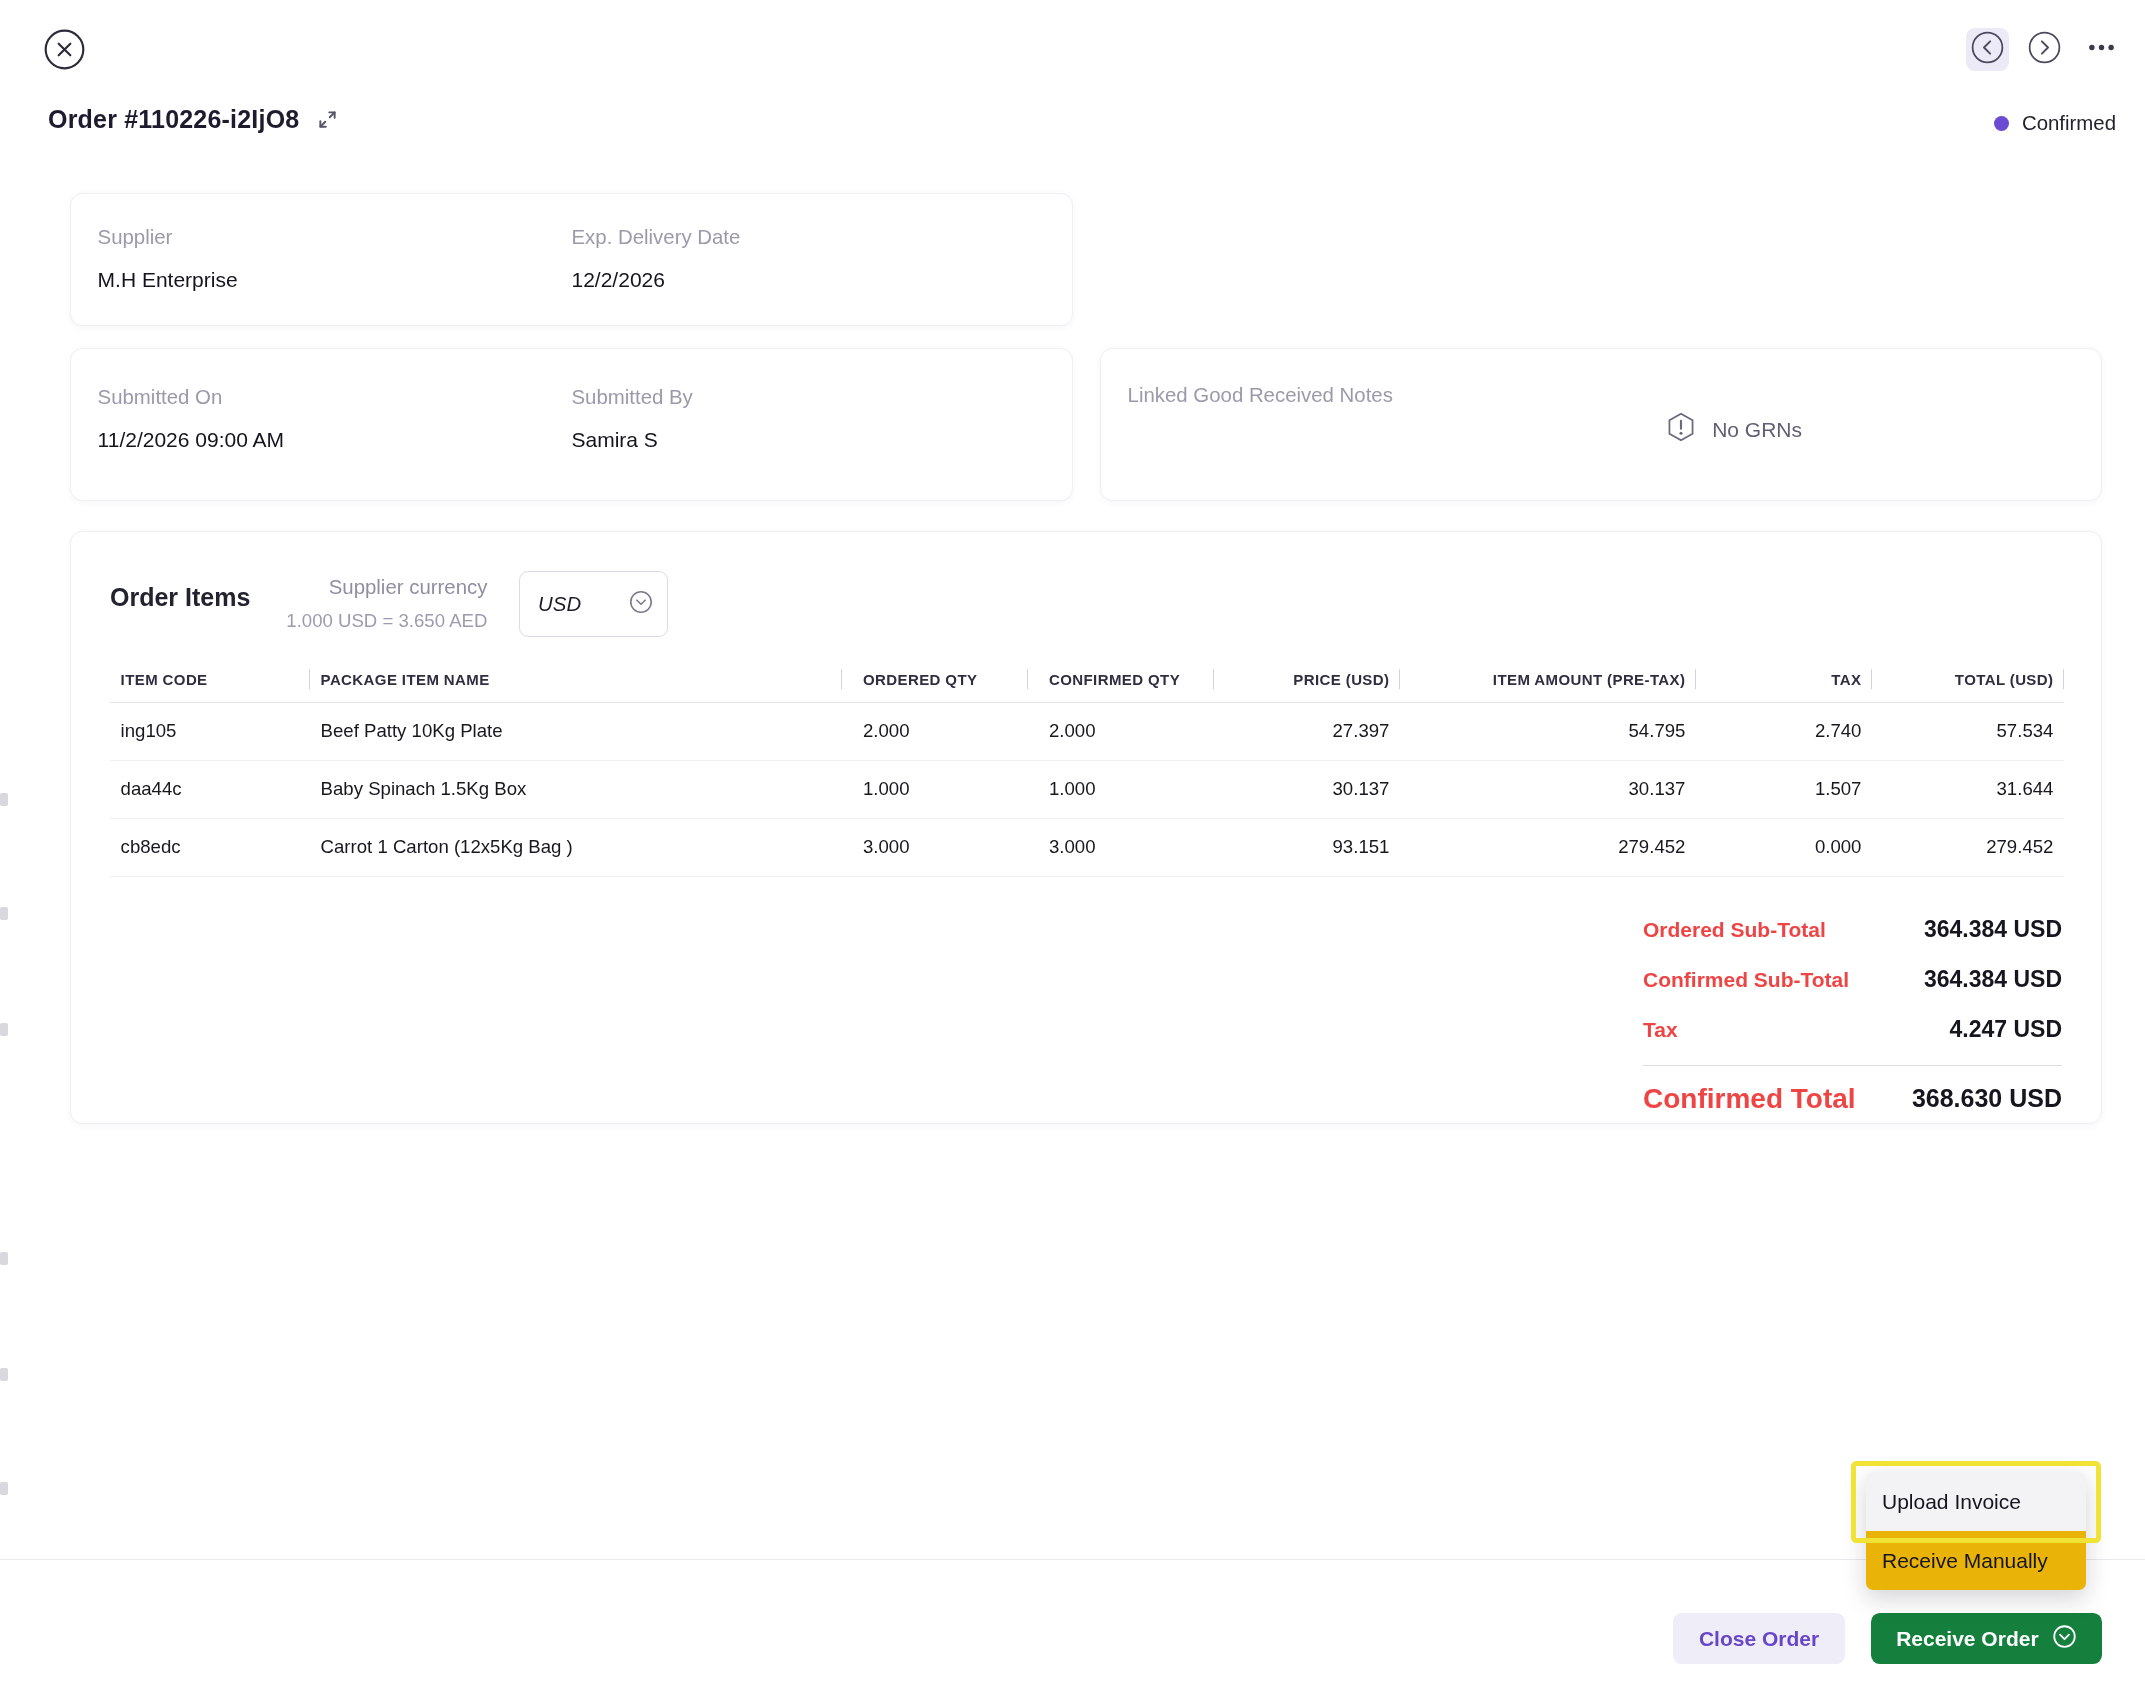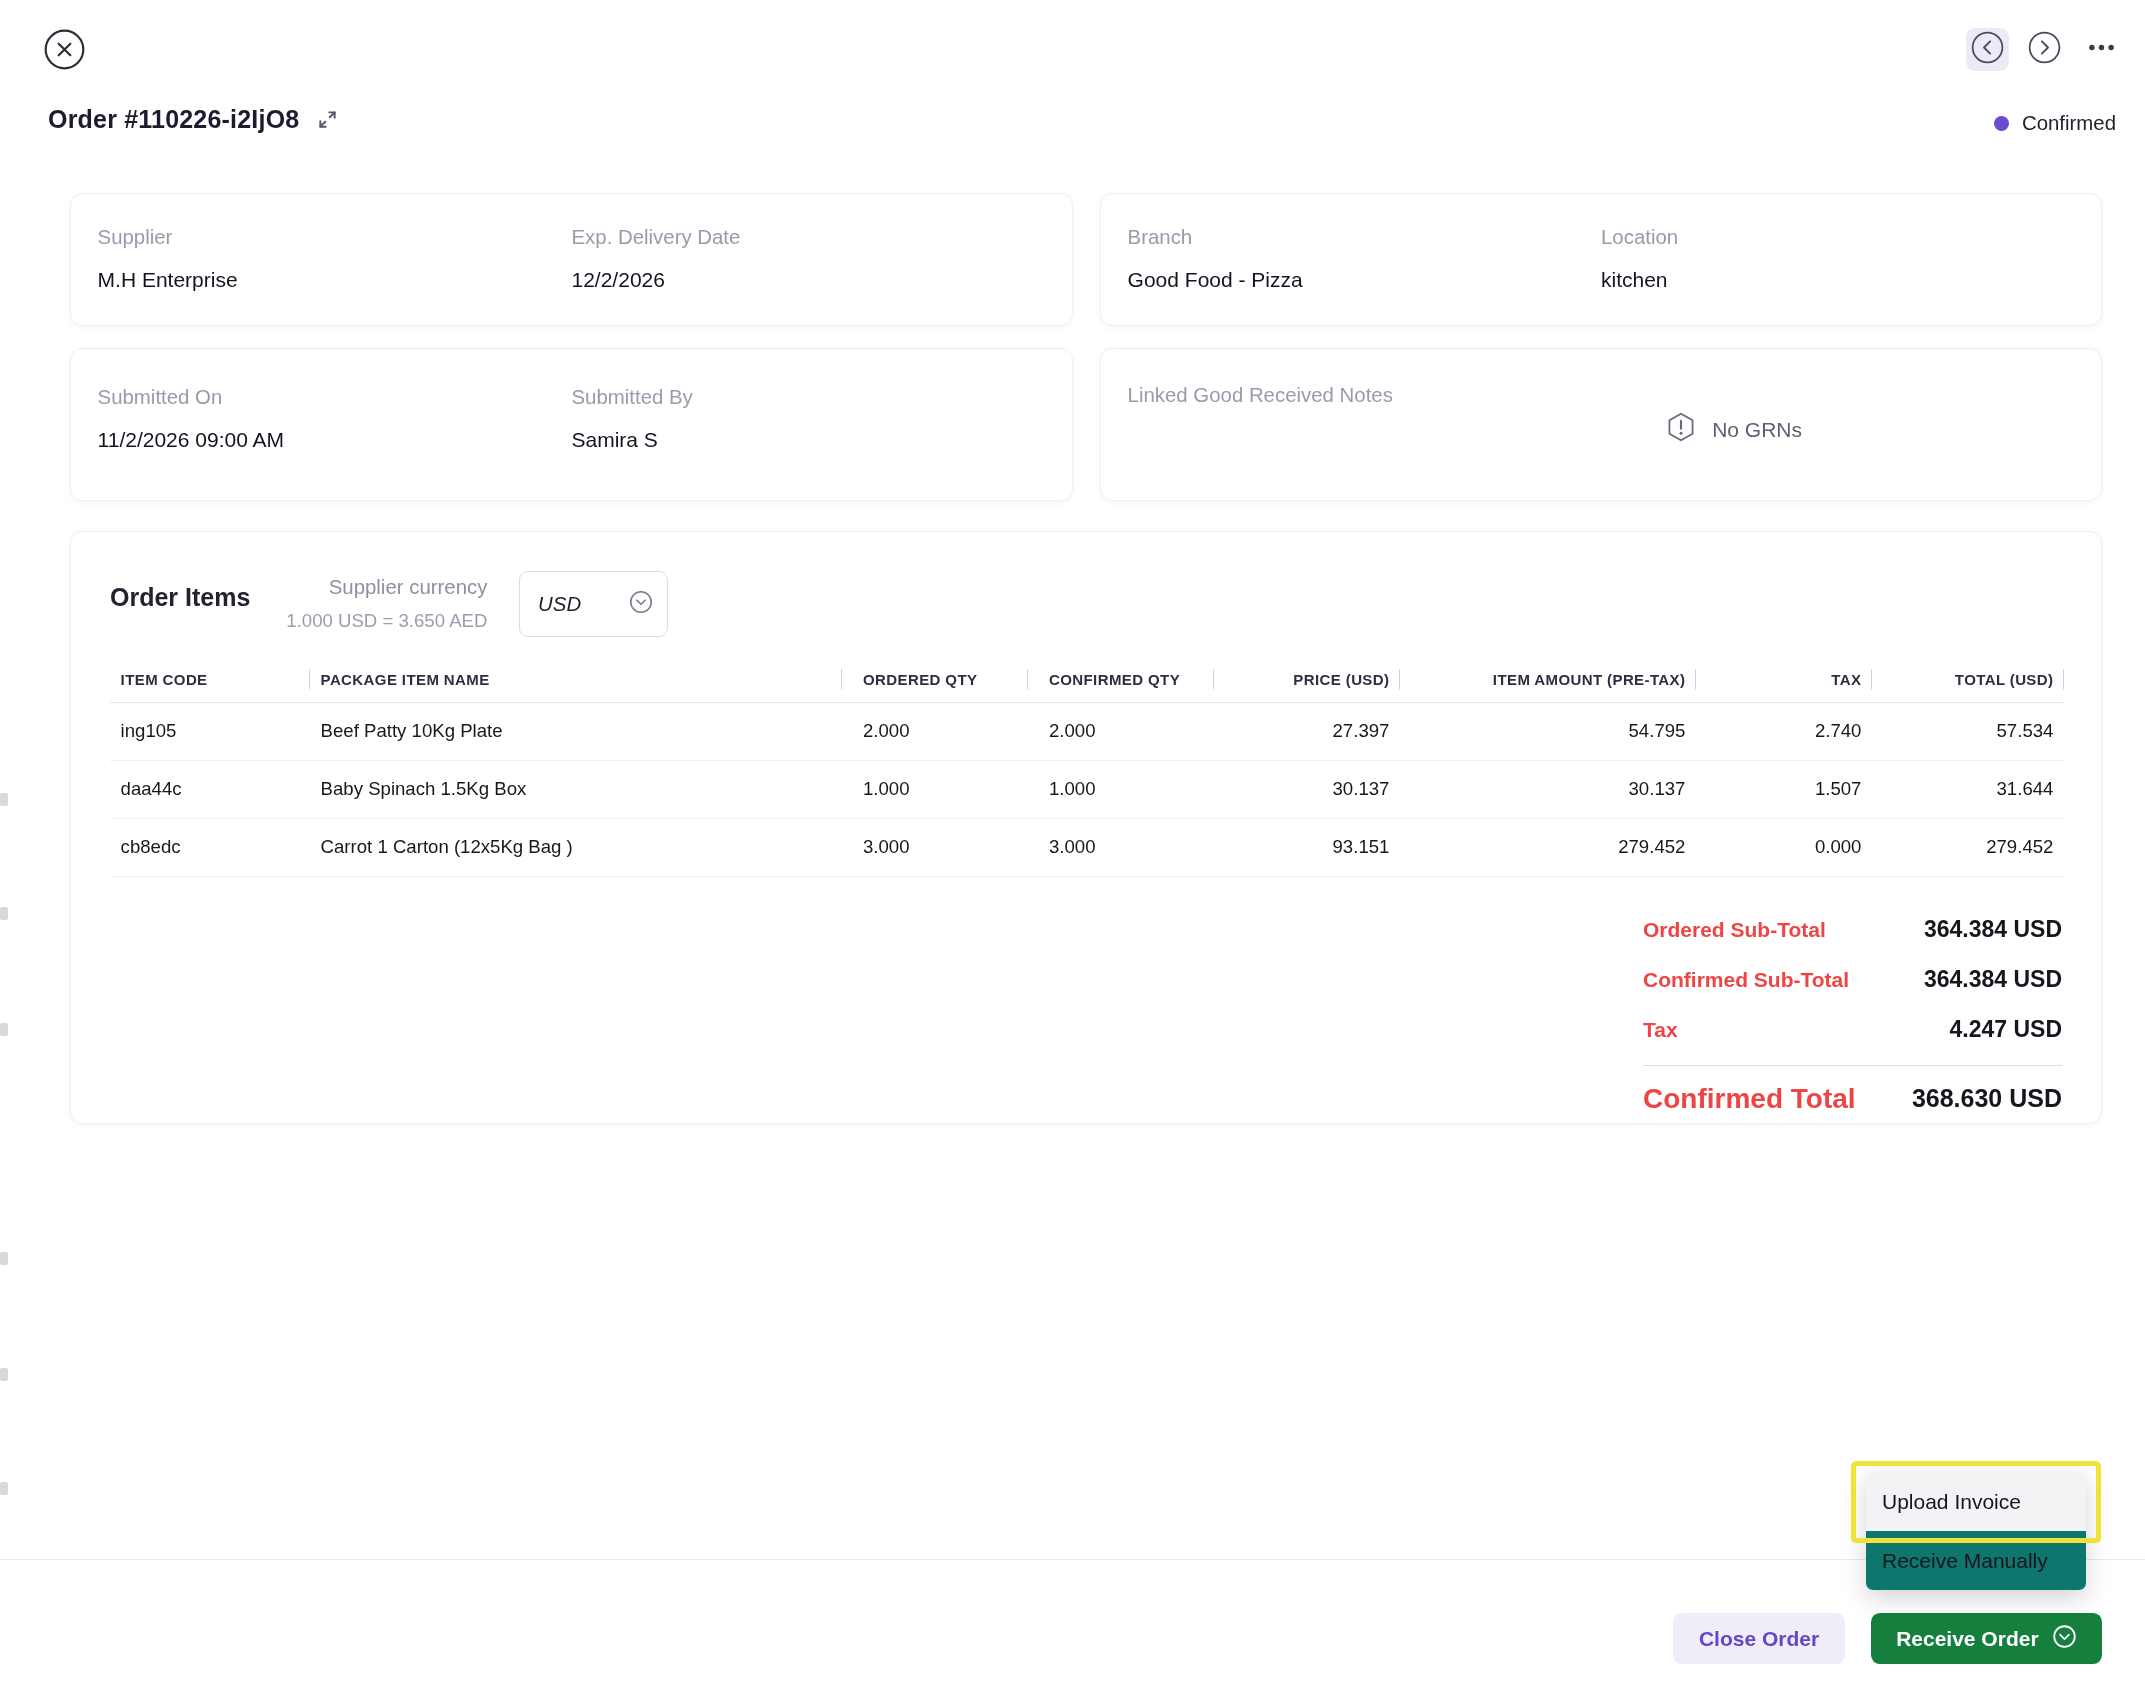--- a/index.html
+++ b/index.html
@@ -64,21 +64,21 @@
   .totals-row { display: flex; justify-content: space-between; align-items: center; padding: 11.5px 0; }
   .t-label { font-size: 21px; font-weight: 700; color: #ef4444; }
   .t-value { font-size: 23px; font-weight: 700; color: #16161f; }
   .totals-divider { border-top: 0.9px solid #dcdce4; margin: 10.6px 0 5.3px; }
   .totals-row.grand .t-label { font-size: 28px; }
   .totals-row.grand .t-value { font-size: 25px; }
 
   
   .footer-divider { position: absolute; left: 0; right: 0; top: 1559px; height: 0.9px; background: #e9e9ef; box-shadow: 0 -1.8px 7px rgba(0,0,0,0.03); }
   .action-menu { position: absolute; left: 1866px; top: 1472px; width: 220px; background: #fff; border-radius: 7px; box-shadow: 0 8.9px 25px rgba(20,20,40,0.18); z-index: 5; }
-  .menu-item { height: 59px; display: flex; align-items: center; padding: 0 16px; font-size: 21px; color: #15151f; background: #0f766e; cursor: pointer; }
+  .menu-item { height: 59px; display: flex; align-items: center; padding: 0 16px; font-size: 21px; color: #15151f; background: #eab308; cursor: pointer; }
   .menu-item:first-child { border-radius: 7px 7px 0 0; background: #f3f2f5; }
   .menu-item:last-child { border-radius: 0 0 7px 7px; }
   .highlight-box { position: absolute; left: 1851px; top: 1461px; width: 250px; height: 82px; border: 5.3px solid #f0e335; border-radius: 5.3px; z-index: 6; pointer-events: none; }
 
   .close-order-btn { position: absolute; left: 1673px; top: 1613px; width: 172px; height: 51px; border: none; border-radius: 8.9px; background: #efedf7; color: #6746c8; font-size: 21px; font-weight: 600; font-family: inherit; cursor: pointer; }
   .receive-order-btn { position: absolute; left: 1871px; top: 1613px; width: 231px; height: 51px; border: none; border-radius: 8.9px; background: #15803d; color: #ffffff; font-size: 21px; font-weight: 700; font-family: inherit; display: flex; align-items: center; justify-content: center; gap: 13.3px; cursor: pointer; }
 </style>
 </head>
 <body>
 
@@ -151,32 +151,20 @@
         <div class="field-label">Supplier</div>
         <div class="field-value">M.H Enterprise</div>
       </div>
       <div>
         <div class="field-label">Exp. Delivery Date</div>
         <div class="field-value">12/2/2026</div>
       </div>
     </div>
   </div>
 
-  <div class="card" id="card-branch">
-    <div class="card-grid">
-      <div>
-        <div class="field-label">Branch</div>
-        <div class="field-value">Good Food - Pizza</div>
-      </div>
-      <div>
-        <div class="field-label">Location</div>
-        <div class="field-value">kitchen</div>
-      </div>
-    </div>
-  </div>
 
   <div class="card" id="card-submitted">
     <div class="card-grid">
       <div>
         <div class="field-label">Submitted On</div>
         <div class="field-value">11/2/2026 09:00 AM</div>
       </div>
       <div>
         <div class="field-label">Submitted By</div>
         <div class="field-value">Samira S</div>

